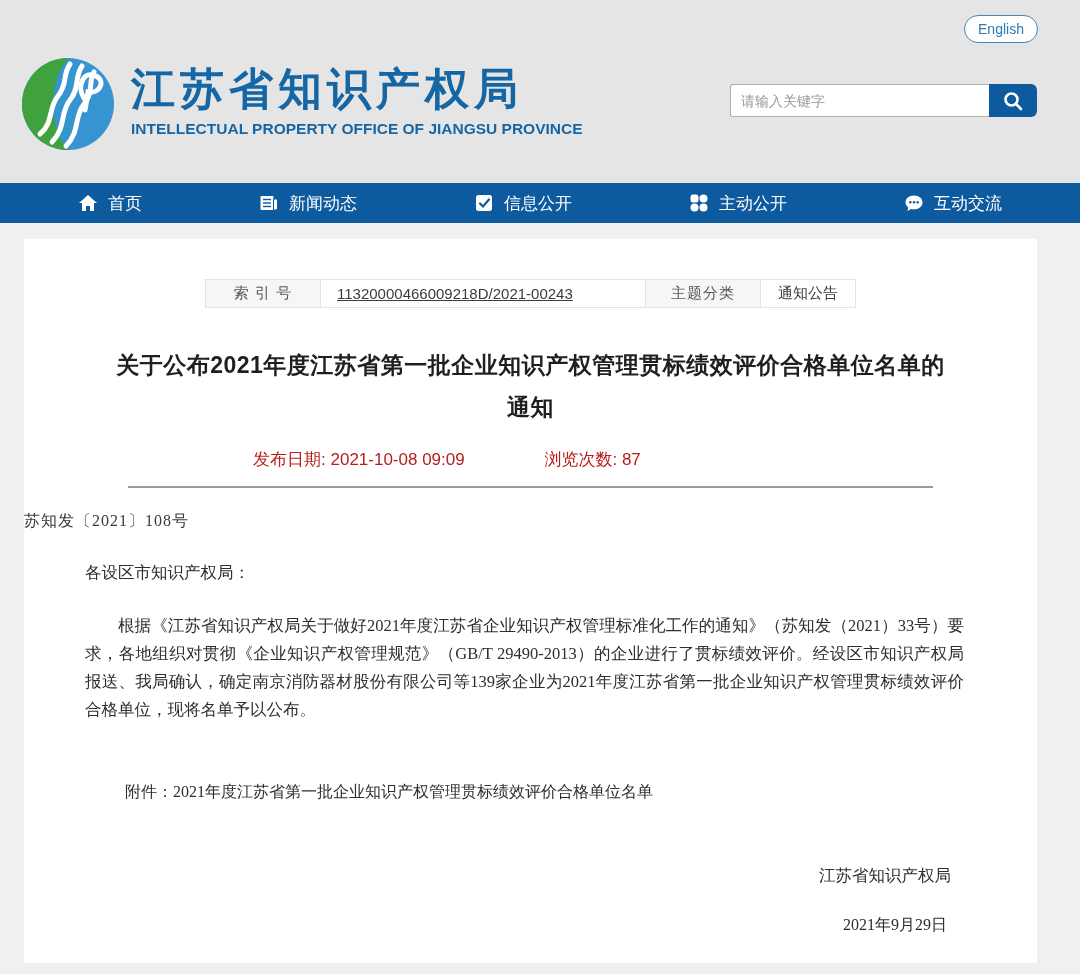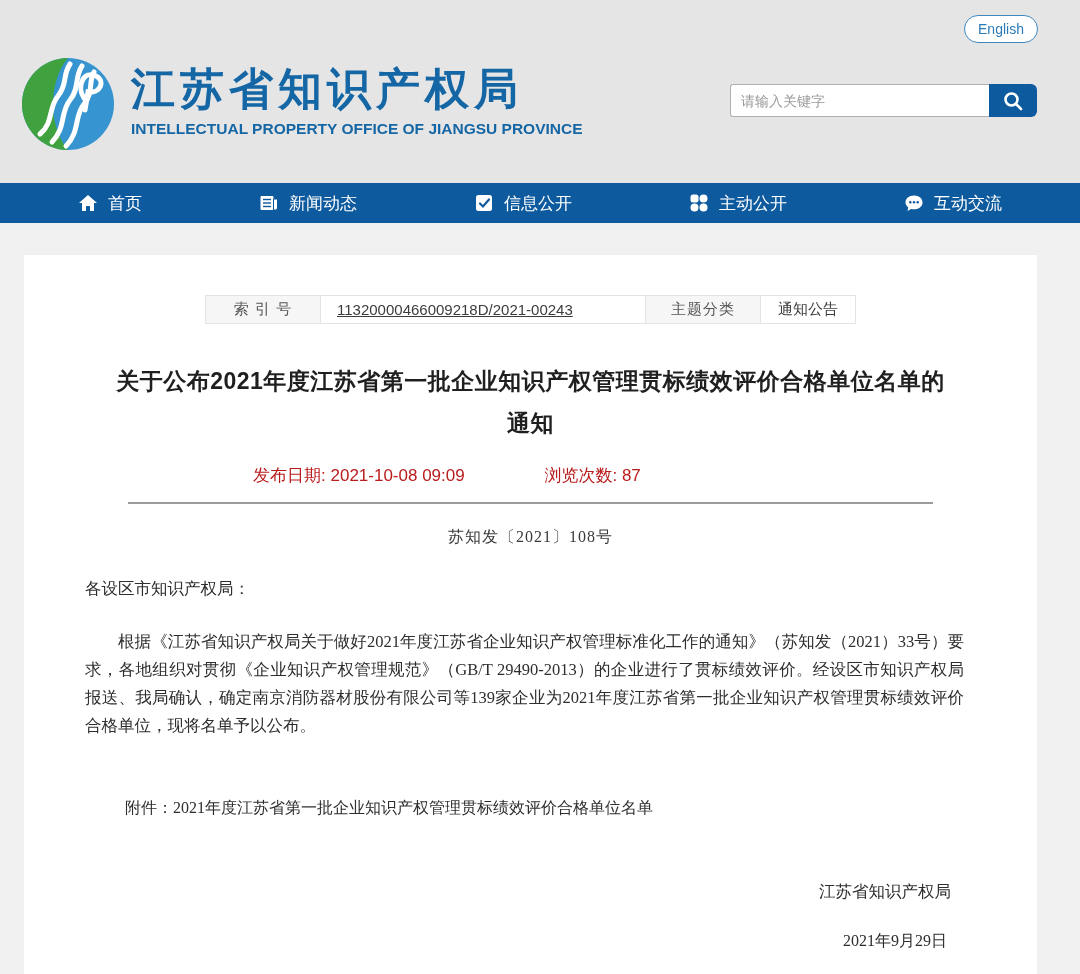--- a/index.html
+++ b/index.html
@@ -26,39 +26,39 @@
                 display:flex; align-items:center; justify-content:center; cursor:pointer; }
 
   
   .navbar { height:40px; background:#0d5a9e; display:flex; 
             justify-content:space-between; padding:0 78px; }
   .nav-item { display:flex; align-items:center; gap:10px; color:#fff; font-size:17px;
               cursor:pointer; white-space:nowrap; }
   .nav-item svg { width:20px; height:20px; }
 
   
-  .content-bg { background:#f0f0f1; height:752px; padding-top:32px; }
+  .content-bg { background:#f0f0f1; height:752px; padding-top:16px; }
   .card { margin-left:24px; width:1013px; min-height:724px; background:#fff; padding-top:40px; }
 
   table.meta-table { margin:0 auto; border-collapse:collapse; font-size:15px; }
   .meta-table td { border:1px solid #e3e3e3; height:28px; color:#555; }
   .meta-table td.lbl { width:115px; background:#f6f6f6; text-align:center; letter-spacing:1px; }
   .meta-table td.v1  { width:325px; padding-left:16px; color:#3c3c3c;text-decoration:underline; }
   .meta-table td.v2  { width:95px;  text-align:center; color:#3c3c3c; }
 
   .doc-title { text-align:center; margin-top:36px; font-size:23px; font-weight:600;
                color:#1f1f1f; line-height:42px; letter-spacing:0.5px; }
 
   .meta-row { margin-top:20px; padding-left:181px; font-size:17px; color:#b91c1c;margin-left:48px; }
   .meta-row .views { margin-left:75px; }
 
   .divider { margin:15px auto 0; width:805px; border-top:2px solid #9b9b9b; }
 
   .serif { font-family:"Liberation Serif","DejaVu Serif",serif; }
-  .doc-num { text-align:center; margin-top:23px; font-size:16px; color:#3a3a3a; letter-spacing:1px; }
+  .doc-num { margin-top:23px; font-size:16px; color:#3a3a3a; letter-spacing:1px; }
   .salutation { margin:30px 96px 0 61px; font-size:16.5px; color:#2e2e2e; }
   .body-par { margin:28px 73px 0 61px; text-indent:2em; text-align:justify;
               line-height:28px; font-size:16.5px; color:#2e2e2e; }
   .attachment { margin:58px 96px 0 101px; font-size:16px; color:#2e2e2e; cursor:pointer; }
   .signature { margin-top:62px; padding-right:86px; text-align:right; font-size:16.5px; color:#2e2e2e; }
   .sign-date { margin-top:28px; padding-right:90px; text-align:right; font-size:16px; color:#2e2e2e; }
 </style>
 </head>
 <body>
 

